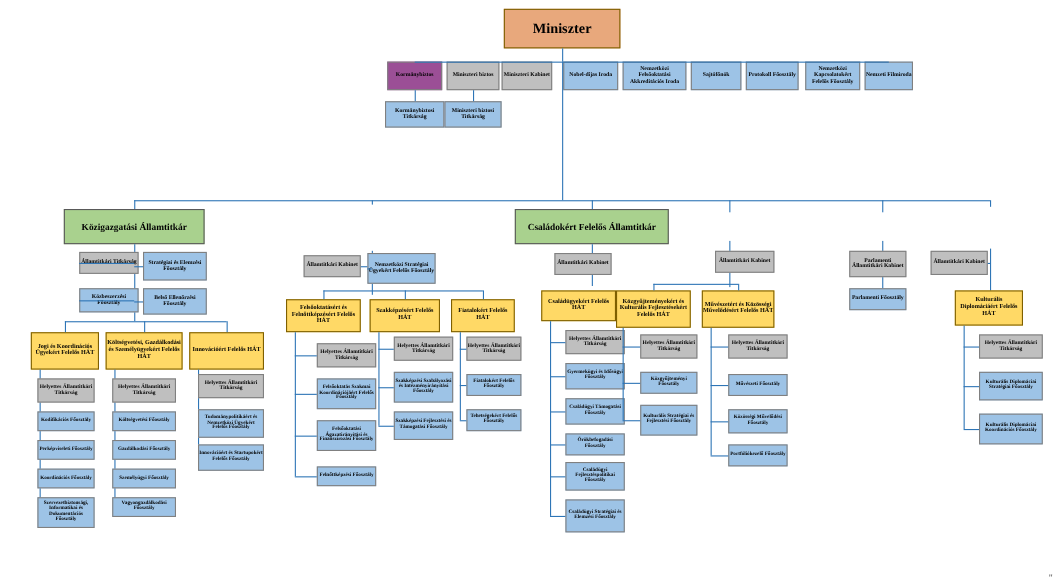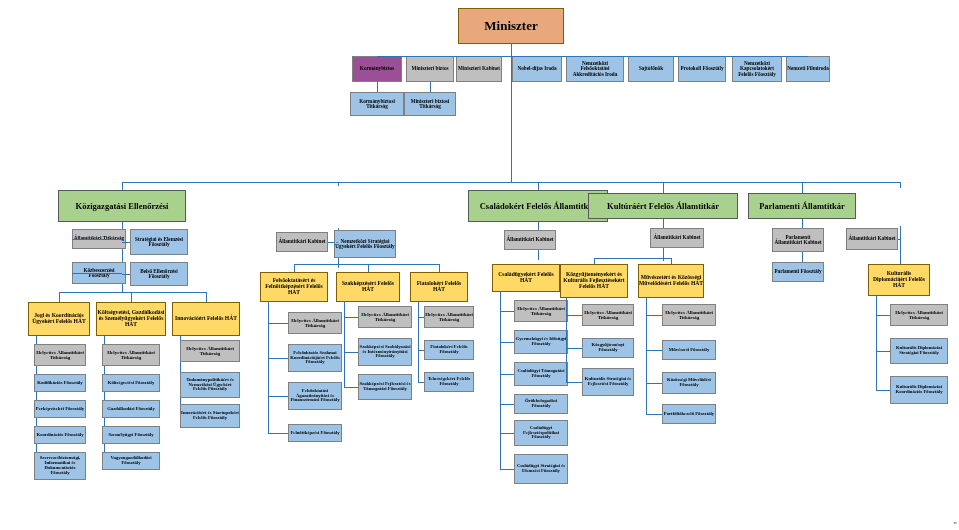--- a/index.html
+++ b/index.html
@@ -46,28 +46,26 @@
     <div class="box t-blue" style="left: 628px; top: 56px; width: 46px; height: 26px;">Sajtófőnök</div>
     <div class="ln v" style="left: 651px; top: 56px; height: 0px;"></div>
     <div class="box t-blue" style="left: 678px; top: 56px; width: 48px; height: 26px;">Protokoll Főosztály</div>
     <div class="ln v" style="left: 702px; top: 56px; height: 0px;"></div>
     <div class="box t-blue" style="left: 732px; top: 56px; width: 50px; height: 26px;">Nemzetközi Kapcsolatokért Felelős Főosztály</div>
     <div class="ln v" style="left: 757px; top: 56px; height: 0px;"></div>
     <div class="box t-blue" style="left: 786px; top: 56px; width: 44px; height: 26px;">Nemzeti Filmiroda</div>
     <div class="ln v" style="left: 808px; top: 56px; height: 0px;"></div>
     <div class="ln h" style="left: 377px; top: 56px; width: 431px;"></div>
     <div class="ln v" style="left: 511px; top: 56px; height: 126px;"></div>
-    <div class="box t-green" style="left: 58px; top: 190px; width: 128px; height: 32px;">Közigazgatási Ellenőrzési</div>
+    <div class="box t-green" style="left: 58px; top: 190px; width: 128px; height: 32px;">Közigazgatási Államtitkár</div>
     <div class="ln v" style="left: 122px; top: 182px; height: 8px;"></div>
     <div class="ln v" style="left: 338px; top: 182px; height: 4px;"></div>
     <div class="box t-green" style="left: 468px; top: 190px; width: 140px; height: 32px;">Családokért Felelős Államtitkár</div>
     <div class="ln v" style="left: 538px; top: 182px; height: 8px;"></div>
-    <div class="box t-green" style="left: 588px; top: 193px; width: 150px; height: 26px;">Kultúráért Felelős Államtitkár</div>
     <div class="ln v" style="left: 663px; top: 182px; height: 11px;"></div>
-    <div class="box t-green" style="left: 748px; top: 193px; width: 108px; height: 26px;">Parlamenti Államtitkár</div>
     <div class="ln v" style="left: 802px; top: 182px; height: 11px;"></div>
     <div class="ln v" style="left: 900px; top: 182px; height: 6px;"></div>
     <div class="ln h" style="left: 122px; top: 182px; width: 778px;"></div>
     <div class="ln v" style="left: 122px; top: 222px; height: 68px;"></div>
     <div class="box t-gray" style="left: 72px; top: 229px; width: 54px; height: 20px;">Államtitkári Titkárság</div>
     <div class="ln h" style="left: 72px; top: 239px; width: 50px;"></div>
     <div class="box t-blue" style="left: 130px; top: 229px; width: 58px; height: 26px;">Stratégiai és Elemzési Főosztály</div>
     <div class="ln h" style="left: 122px; top: 242px; width: 8px;"></div>
     <div class="box t-blue" style="left: 72px; top: 262px; width: 54px; height: 22px;">Közbeszerzési Főosztály</div>
     <div class="ln h" style="left: 72px; top: 273px; width: 50px;"></div>

